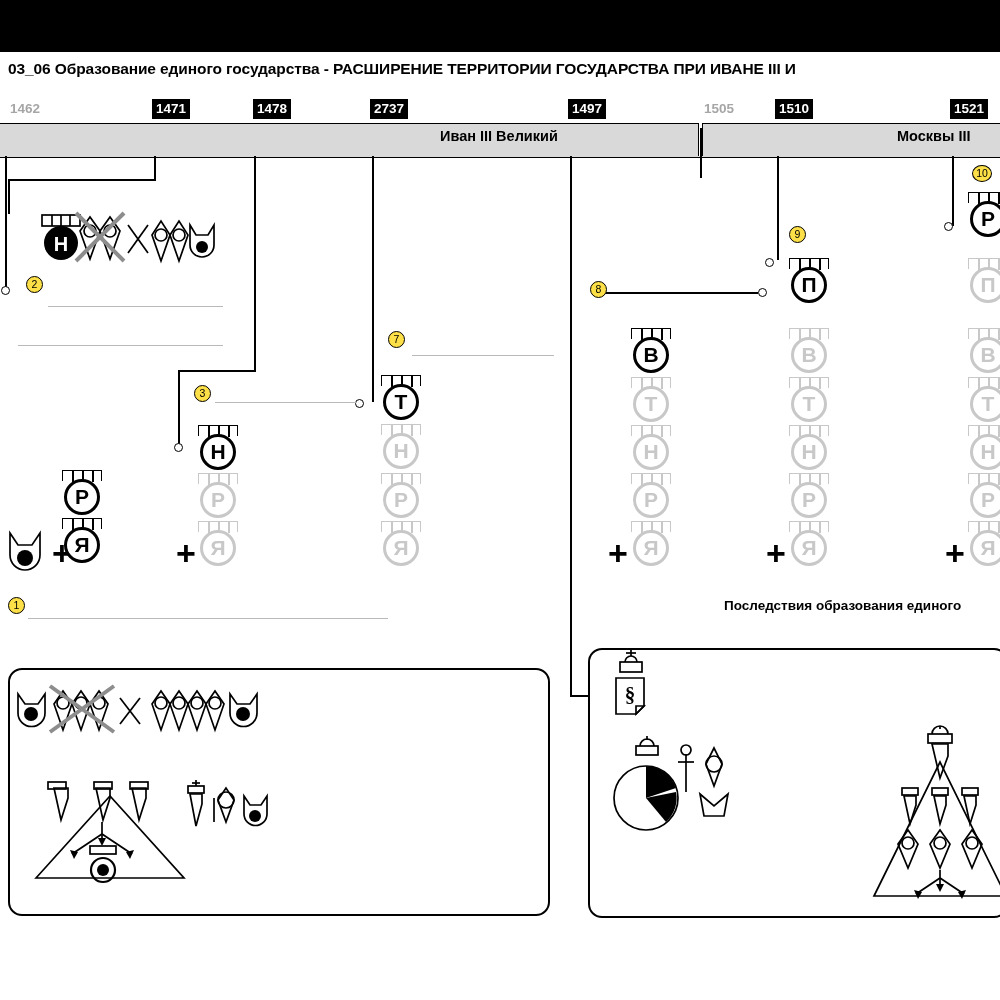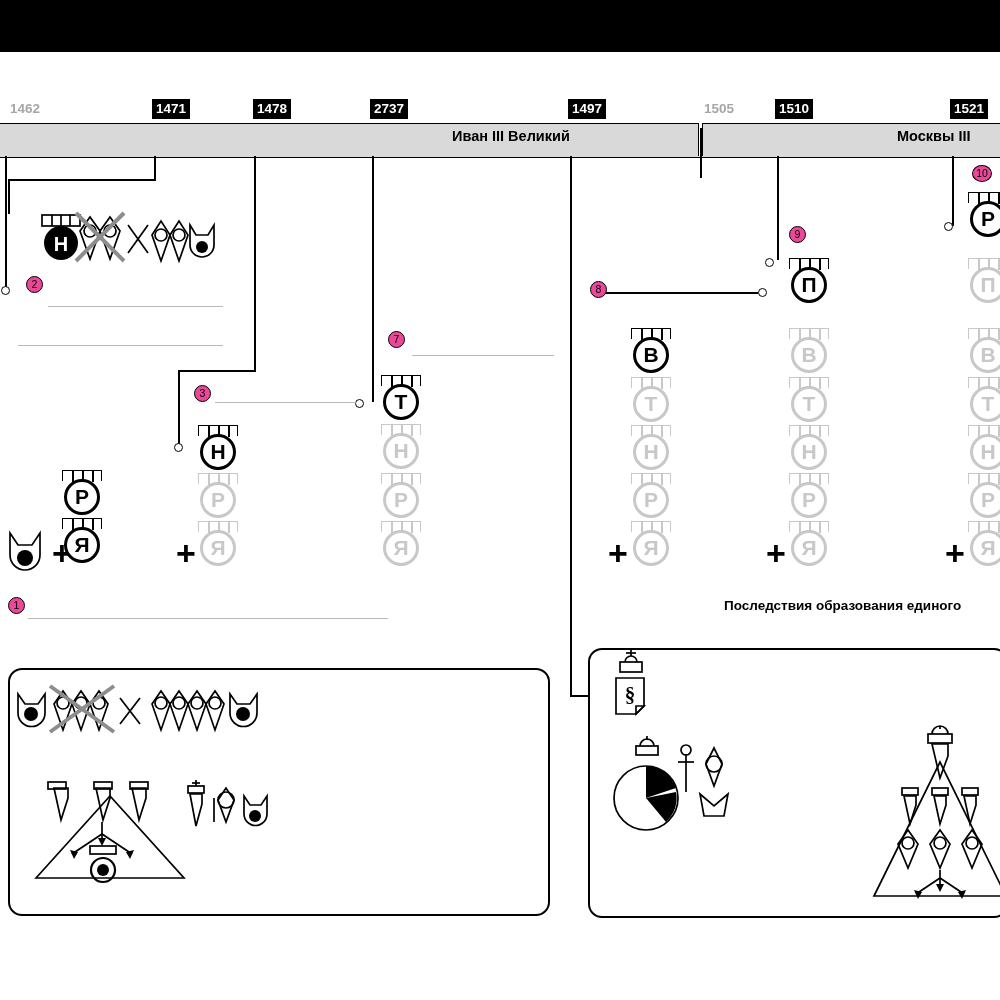--- a/index.html
+++ b/index.html
@@ -98,21 +98,21 @@
     border-radius: 50%;
     background: #fff;
     box-sizing: border-box;
   }
   
   .numc {
     position: absolute;
     width: 17px; height: 17px;
     border: 1.3px solid #000;
     border-radius: 50%;
-    background: #ec4899;
+    background: #fde047;
     color: #000;
     font-size: 10.5px;
     line-height: 15px;
     text-align: center;
     box-sizing: border-box;
   }
   
   .rule {
     position: absolute;
     height: 1.3px;
@@ -183,24 +183,25 @@
   .gl-f { fill: #000; stroke: none; }
   .gl-g { fill: none; stroke: #8d8d8d; stroke-width: 4; }
 </style>
 </head>
 <body>
 
 <div class="page">
 
   <div class="topbar"></div>
 
+  <div class="title">03_06 Образование единого государства - РАСШИРЕНИЕ ТЕРРИТОРИИ ГОСУДАРСТВА ПРИ ИВАНЕ III И</div>
 
   <div class="tl-band"></div>
   <div class="tl-gap" style="left:698px;"></div>
-  <div class="tl-band-label" style="left:452px;">Иван III Великий</div>
+  <div class="tl-band-label" style="left:440px;">Иван III Великий</div>
   <div class="tl-band-label" style="left:897px;">Москвы III</div>
 
   <div class="year dim" style="left:6px;">1462</div>
   <div class="year hi" style="left:152px;">1471</div>
   <div class="year hi" style="left:253px;">1478</div>
   <div class="year hi" style="left:370px;">2737</div>
   <div class="year hi" style="left:568px;">1497</div>
   <div class="year dim" style="left:700px;">1505</div>
   <div class="year hi" style="left:775px;">1510</div>
   <div class="year hi" style="left:950px;">1521</div>

